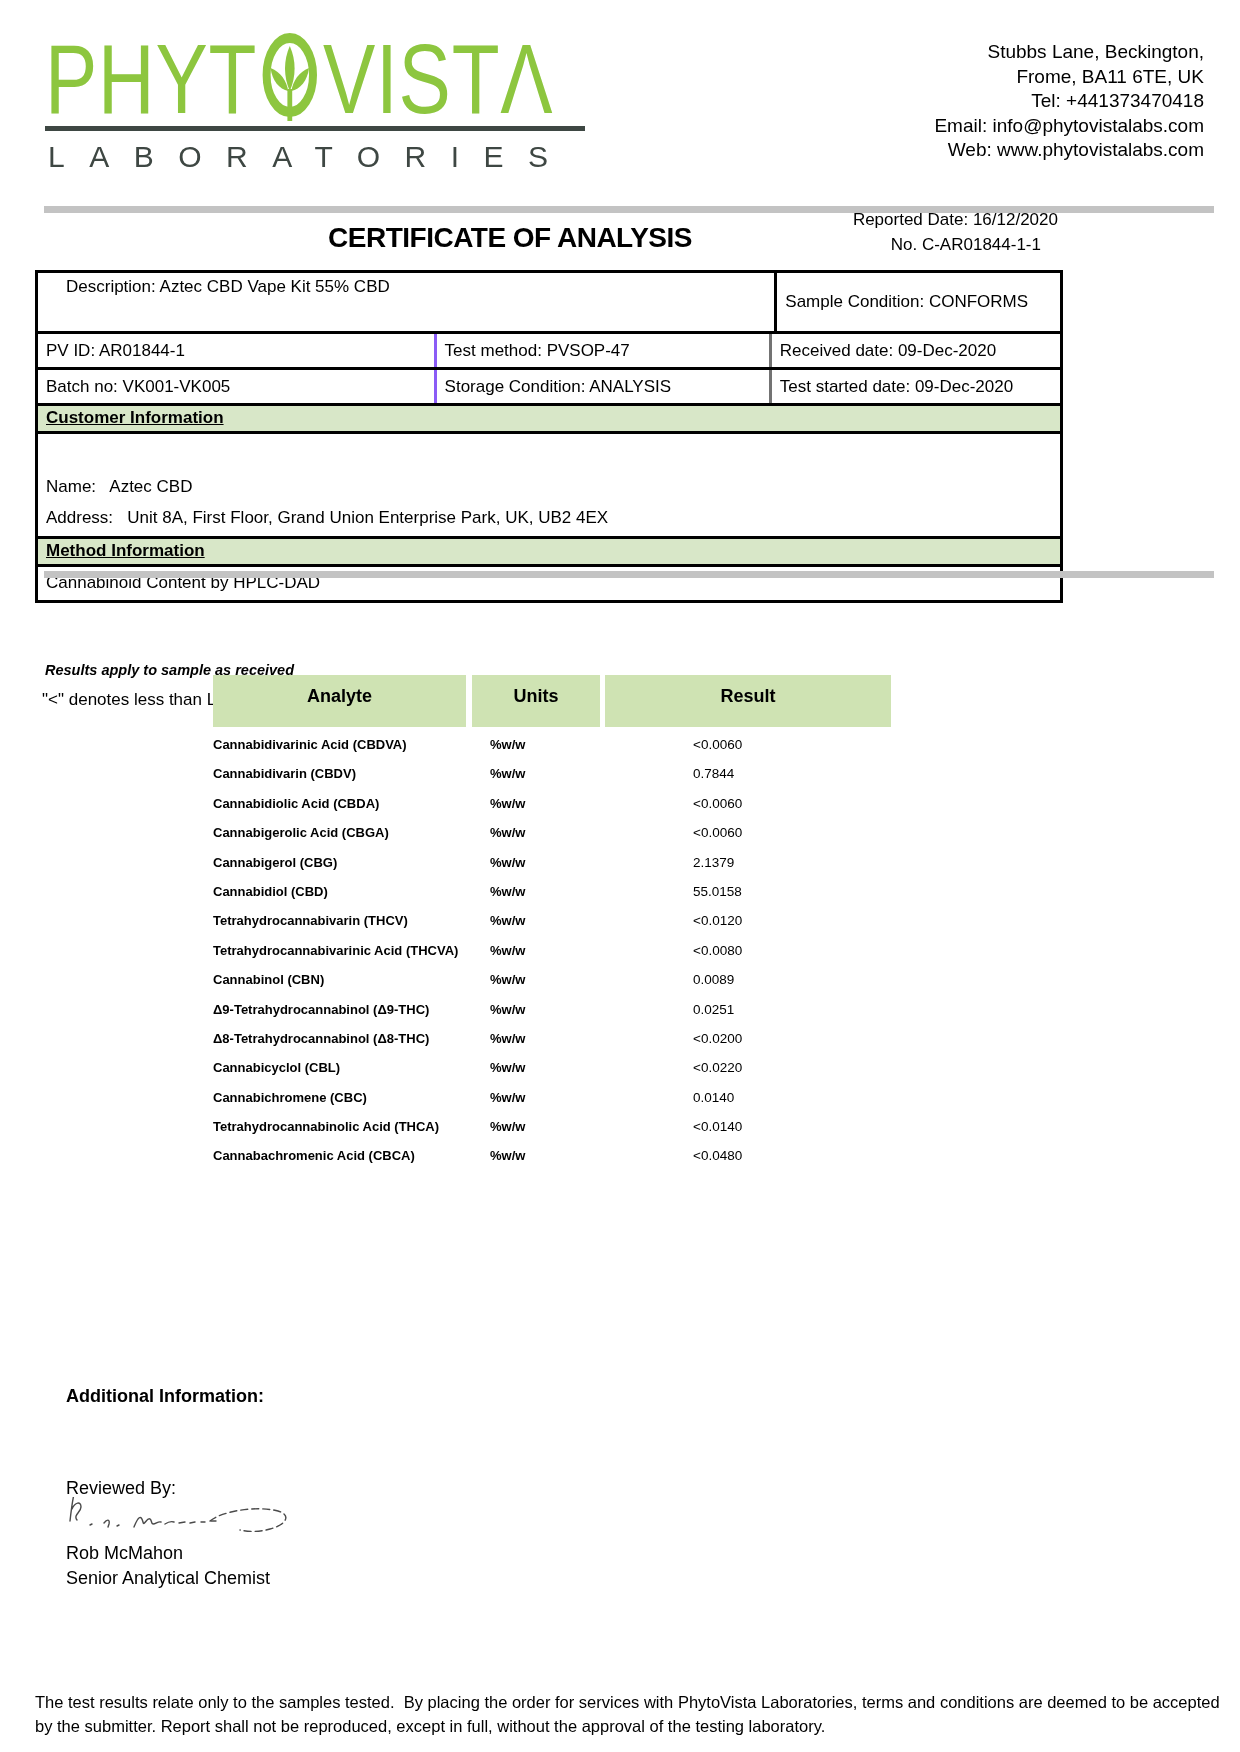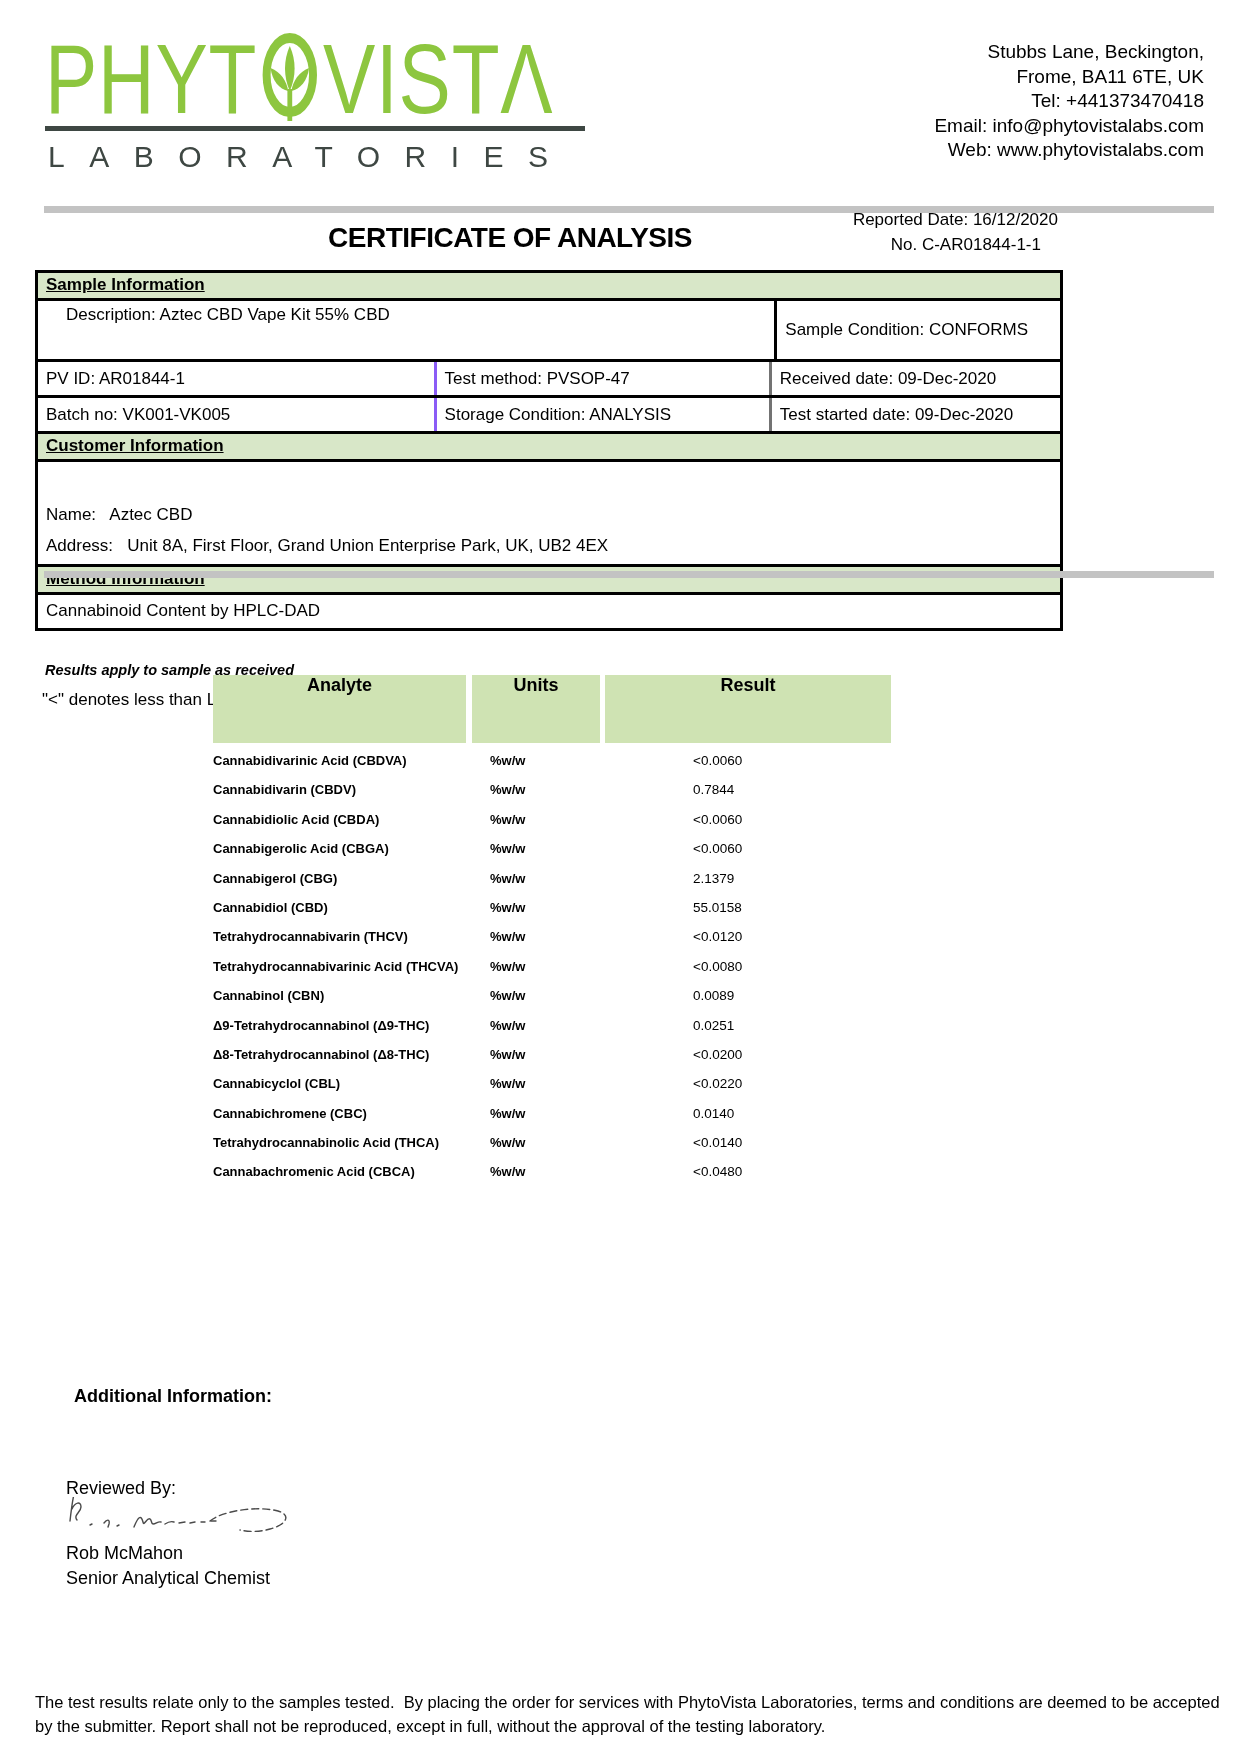--- a/index.html
+++ b/index.html
@@ -43,32 +43,32 @@
   .pre { white-space:pre-wrap; }
   .method-body { padding:6px 8px 7px; }
 
   
   .note-italic { position:absolute; left:45px; top:662px; font-size:14.5px; font-weight:bold; font-style:italic; }
   .note-loq    { position:absolute; left:42px; top:690px; font-size:17px; }
 
   
   .rtable { position:absolute; left:213px; top:675px; width:680px; }
   .thead { display:flex; }
-  .th { background:#cfe3b3; height:68px; text-align:center; font-weight:bold; font-size:18px; padding-top:0; }
+  .th { background:#cfe3b3; height:52px; text-align:center; font-weight:bold; font-size:18px; padding-top:11px; }
   .th1 { width:253px; margin-right:6px; }
   .th2 { width:128px; margin-right:5px; }
   .th3 { width:286px; }
   .tbody { margin-top:10px; }
   .trow { display:flex; align-items:flex-start; height:29.4px; }
   .tcell.analyte { width:277px; font-weight:bold; font-size:13px; }
   .tcell.units   { width:203px; font-weight:bold; font-size:13px; }
   .tcell.result  { width:200px; font-size:13.5px; }
 
   
-  .addl     { position:absolute; left:66px; top:1386px; font-size:18px; font-weight:bold;margin-left:8px; }
+  .addl     { position:absolute; left:66px; top:1386px; font-size:18px; font-weight:bold; }
   .reviewed { position:absolute; left:66px; top:1478px; font-size:18px; }
   .sig      { position:absolute; left:60px; top:1497px; width:240px; height:44px; }
   .sig-name { position:absolute; left:66px; top:1543px; font-size:18px; }
   .sig-role { position:absolute; left:66px; top:1568px; font-size:18px; }
   .footer   { position:absolute; left:35px; top:1690px; width:1185px; font-size:16.5px;
               line-height:24px; white-space:pre-wrap; }
 </style>
 </head>
 <body>
 
@@ -96,23 +96,20 @@
     <div>Web: www.phytovistalabs.com</div>
   </div>
 
   <div class="gbar gbar1"></div>
 
   <div class="reported">Reported Date: 16/12/2020</div>
   <div class="coa-no">No. C-AR01844-1-1</div>
   <div class="coa-title">CERTIFICATE OF ANALYSIS</div>
 
   <div class="info-stack">
-    <div class="sec-bar">
-      <span>Sample Information</span>
-    </div>
     <div class="row-desc">
       <div class="cell-desc">Description: Aztec CBD Vape Kit 55% CBD</div>
       <div class="cell-cond">Sample Condition: CONFORMS</div>
     </div>
     <div class="row3">
       <div class="r3c1">PV ID: AR01844-1</div>
       <div class="r3c2">Test method: PVSOP-47</div>
       <div class="r3c3">Received date: 09-Dec-2020</div>
     </div>
     <div class="row3">

